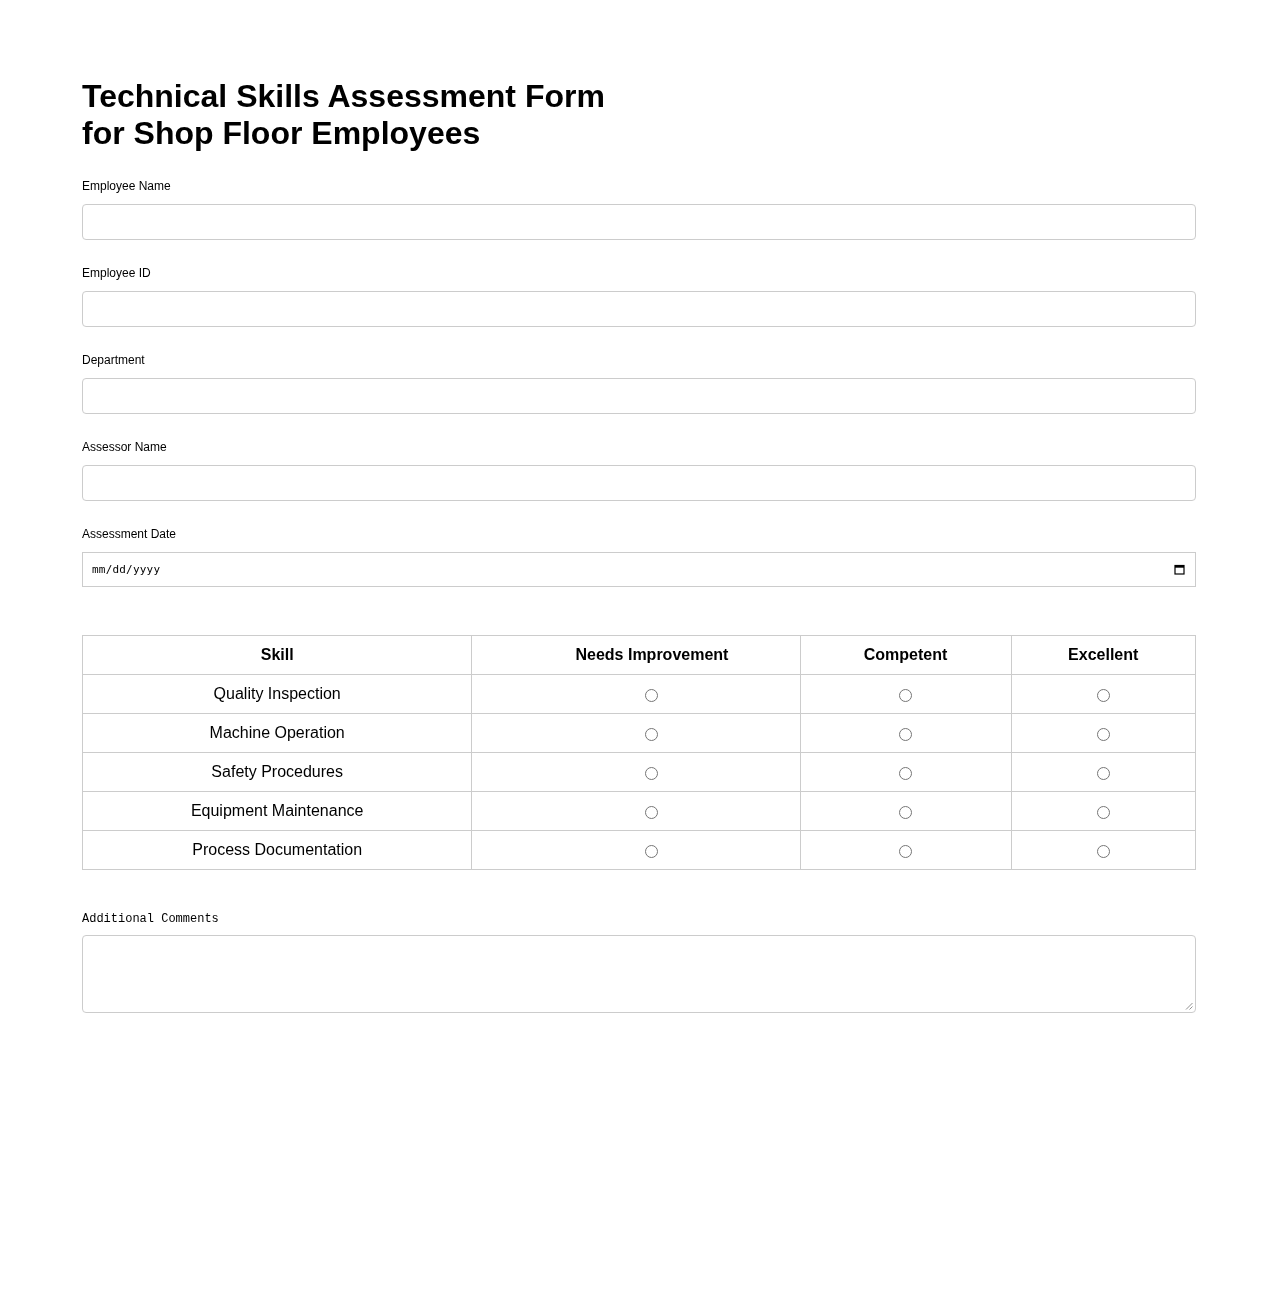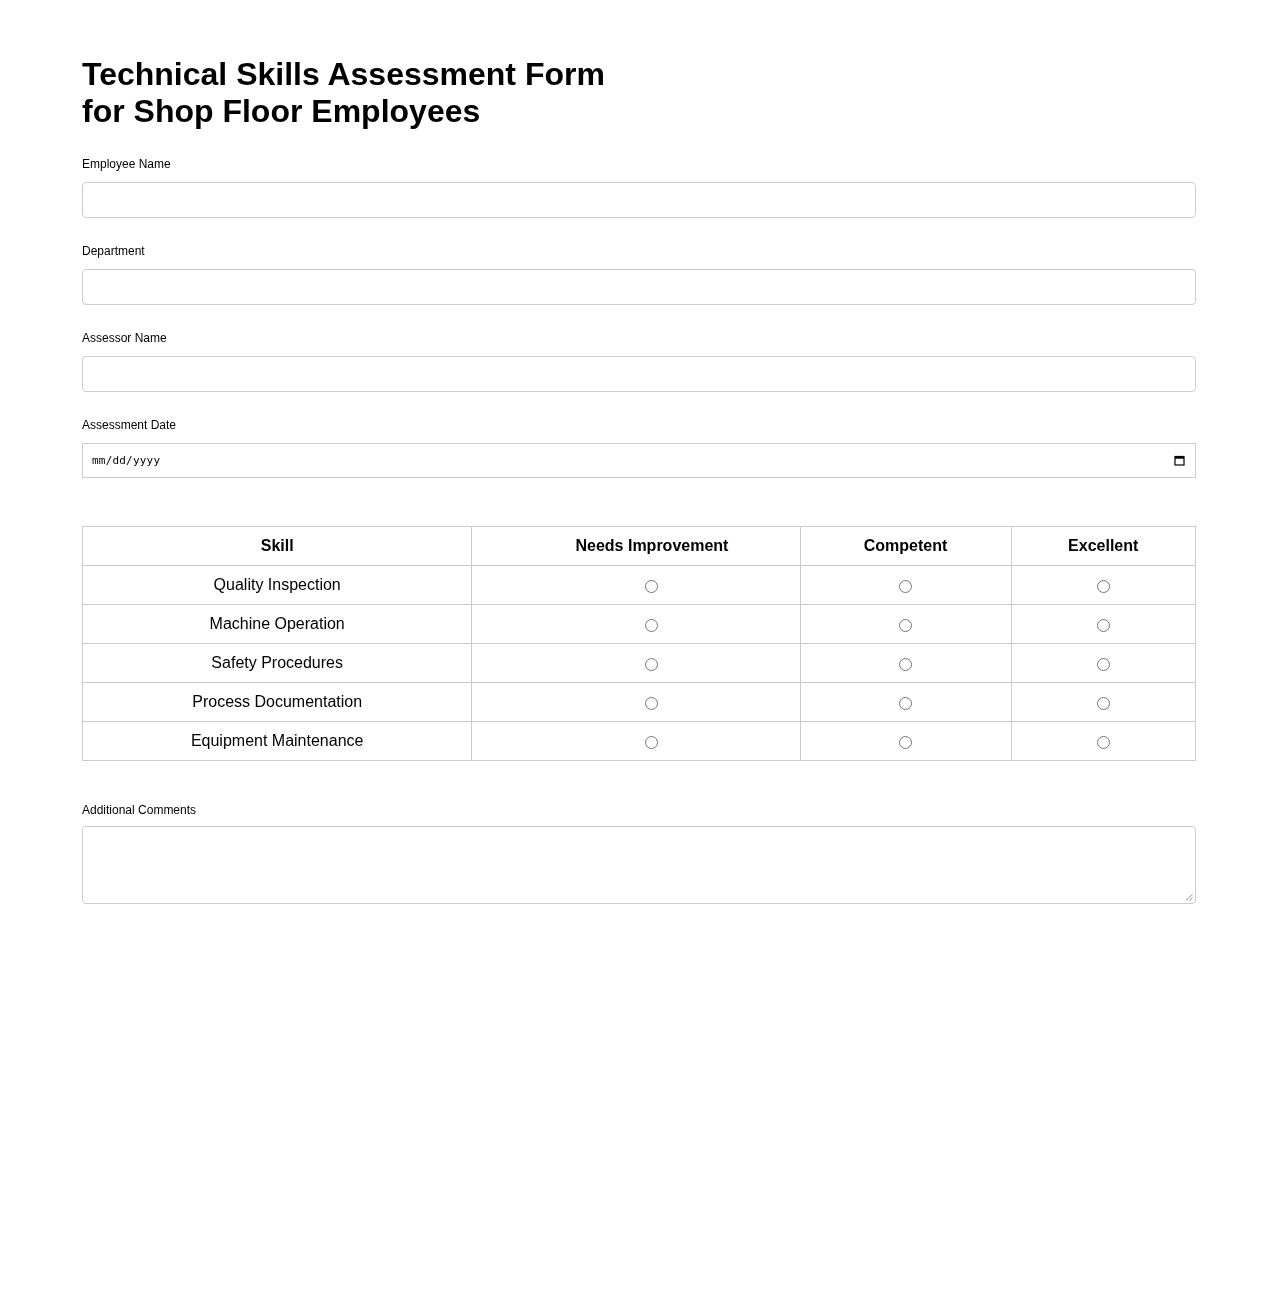--- a/index.html
+++ b/index.html
@@ -13,21 +13,21 @@
       color: #000000;
     }
     .container {
       position: absolute;
       left: 82px;
       top: 0;
       width: 1114px;
     }
     h1 {
       margin: 0;
-      padding-top: 56px;
+      padding-top: 78px;
       font-size: 32px;
       line-height: 37px;
       font-weight: bold;
       width: 560px;
       letter-spacing: 0;
     }
     .field { margin-top: 0; }
     .field-label {
       display: block;
       font-size: 12px;
@@ -108,33 +108,37 @@
       border-radius: 4px;
       background: #fff;
     }
     .resize-handle {
       position: absolute;
       right: 2px;
       bottom: 2px;
       width: 8px;
       height: 8px;
     }
-    .comments-label { margin-bottom: 7px; }
+    .comments-label { margin-bottom: 7px; font-family: Liberation Mono, monospace; }
   </style>
 </head>
 <body>
 
 <div class="container">
   <h1>Technical Skills Assessment Form for Shop Floor Employees</h1>
 
   <div class="field">
     <label class="field-label first-label">Employee Name</label>
     <input class="text-input" type="text" placeholder="" style="">
   </div>
 
+  <div class="field">
+    <label class="field-label">Employee ID</label>
+    <input class="text-input" type="text" placeholder="" style="">
+  </div>
 
   <div class="field">
     <label class="field-label">Department</label>
     <input class="text-input" type="text" placeholder="" style="">
   </div>
 
   <div class="field">
     <label class="field-label">Assessor Name</label>
     <input class="text-input" type="text" placeholder="" style="">
   </div>
@@ -172,27 +176,27 @@
         <td class="col-c"><span class="radio"></span></td>
         <td class="col-e"><span class="radio"></span></td>
       </tr>
       <tr>
         <td class="col-skill">Safety Procedures</td>
         <td class="col-ni"><span class="radio"></span></td>
         <td class="col-c"><span class="radio"></span></td>
         <td class="col-e"><span class="radio"></span></td>
       </tr>
       <tr>
+        <td class="col-skill">Equipment Maintenance</td>
+        <td class="col-ni"><span class="radio"></span></td>
+        <td class="col-c"><span class="radio"></span></td>
+        <td class="col-e"><span class="radio"></span></td>
+      </tr>
+      <tr>
         <td class="col-skill">Process Documentation</td>
-        <td class="col-ni"><span class="radio"></span></td>
-        <td class="col-c"><span class="radio"></span></td>
-        <td class="col-e"><span class="radio"></span></td>
-      </tr>
-      <tr>
-        <td class="col-skill">Equipment Maintenance</td>
         <td class="col-ni"><span class="radio"></span></td>
         <td class="col-c"><span class="radio"></span></td>
         <td class="col-e"><span class="radio"></span></td>
       </tr>
     </tbody>
   </table>
 
   <div class="field">
     <label class="field-label comments-label">Additional Comments</label>
     <div class="textarea-wrap">

